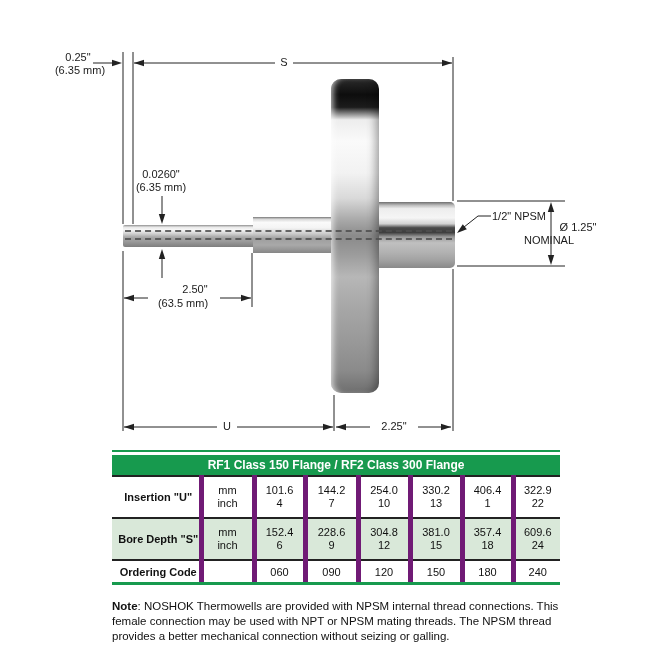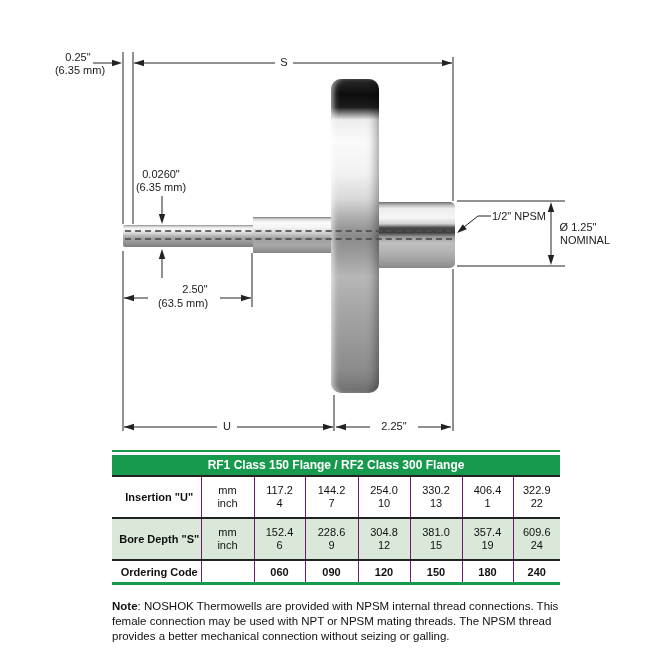--- a/index.html
+++ b/index.html
@@ -28,23 +28,23 @@
   .tablewrap{left:112px;top:450px;width:448px;}
   .toprule{height:2px;margin-bottom:3px;}
   table{border-collapse:collapse;table-layout:fixed;width:448px;font-size:11px;color:#111;}
   th,td{padding:0;margin:0;vertical-align:middle;}
   tr.titlerow th{height:20px;color:#fff;font-weight:bold;font-size:12px;text-align:center;}
   tr.datarow{border-top:2px solid #222;}
   tr.datarow td{height:40px;text-align:center;line-height:13px;}
   tr.coderow{border-top:2px solid #222;}
   tr.coderow td{height:21px;text-align:center;}
   td.lbl{text-align:left;font-weight:bold;padding-left:6px;}
-  td.div{border-left:1px solid #701a75;}
+  td.div{border-left:5px solid #701a75;}
   .stack span{display:block;}
-  .codeval{font-weight:bold;}
+  .codeval{font-weight:normal;}
   tr.bottomrule td{height:3px;}
 
   
   .note{left:112px;top:599px;width:452px;font-size:11.5px;line-height:15px;color:#111;}
 
   svg.dims{position:absolute;left:0;top:0;pointer-events:none;}
   svg.dims line{stroke:#222;stroke-width:1;}
   svg.dims path{fill:#222;stroke:none;}
 </style>
 </head>
@@ -113,21 +113,21 @@
   <div class="abs dim nobg" style="left:45px;top:64px;width:70px;">(6.35 mm)</div>
   <div class="abs dim" style="left:276px;top:56px;width:16px;">S</div>
   <div class="abs dim nobg" style="left:126px;top:168px;width:70px;">0.0260"</div>
   <div class="abs dim nobg" style="left:126px;top:181px;width:70px;">(6.35 mm)</div>
   <div class="abs dim nobg" style="left:163px;top:283px;width:64px;">2.50"</div>
   <div class="abs dim" style="left:148px;top:297px;width:70px;">(63.5 mm)</div>
   <div class="abs dim" style="left:219px;top:420px;width:16px;">U</div>
   <div class="abs dim" style="left:370px;top:420px;width:48px;">2.25"</div>
   <div class="abs dim nobg" style="left:492px;top:210px;width:70px;text-align:left;">1/2" NPSM</div>
   <div class="abs dim nobg" style="left:546px;top:221px;width:64px;">Ø 1.25"</div>
-  <div class="abs dim nobg" style="left:552px;top:234px;width:66px;">NOMINAL</div>
+  <div class="abs dim nobg" style="left:516px;top:234px;width:66px;">NOMINAL</div>
 
   <div class="abs tablewrap">
     <div class="toprule" style="background:#179a4e;"></div>
     <table>
       <colgroup>
         <col style="width:89px">
           <col style="width:53px">
           <col style="width:51px">
           <col style="width:53px">
         <col style="width:52px">
@@ -139,21 +139,21 @@
           <tr class="titlerow">
         <th colspan="8" style="background:#179a4e;">RF1 Class 150 Flange / RF2 Class 300 Flange</th>
       </tr>
       <tr class="datarow">
         <td class="lbl">Insertion "U"</td>
         <td class="div stack">
           <span>mm</span>
           <span>inch</span>
         </td>
         <td class="div stack">
-              <span>117.2</span>
+              <span>101.6</span>
               <span>4</span>
             </td>
         <td class="div stack">
               <span>144.2</span>
               <span>7</span>
             </td>
         <td class="div stack">
               <span>254.0</span>
               <span>10</span>
             </td>
@@ -187,21 +187,21 @@
         <td class="div stack">
               <span>304.8</span>
               <span>12</span>
             </td>
         <td class="div stack">
               <span>381.0</span>
               <span>15</span>
             </td>
         <td class="div stack">
               <span>357.4</span>
-              <span>19</span>
+              <span>18</span>
             </td>
         <td class="div stack">
               <span>609.6</span>
               <span>24</span>
             </td>
       </tr>
       <tr class="coderow">
         <td class="lbl">Ordering Code</td>
         <td class="div"></td>
         <td class="div codeval">060</td>

